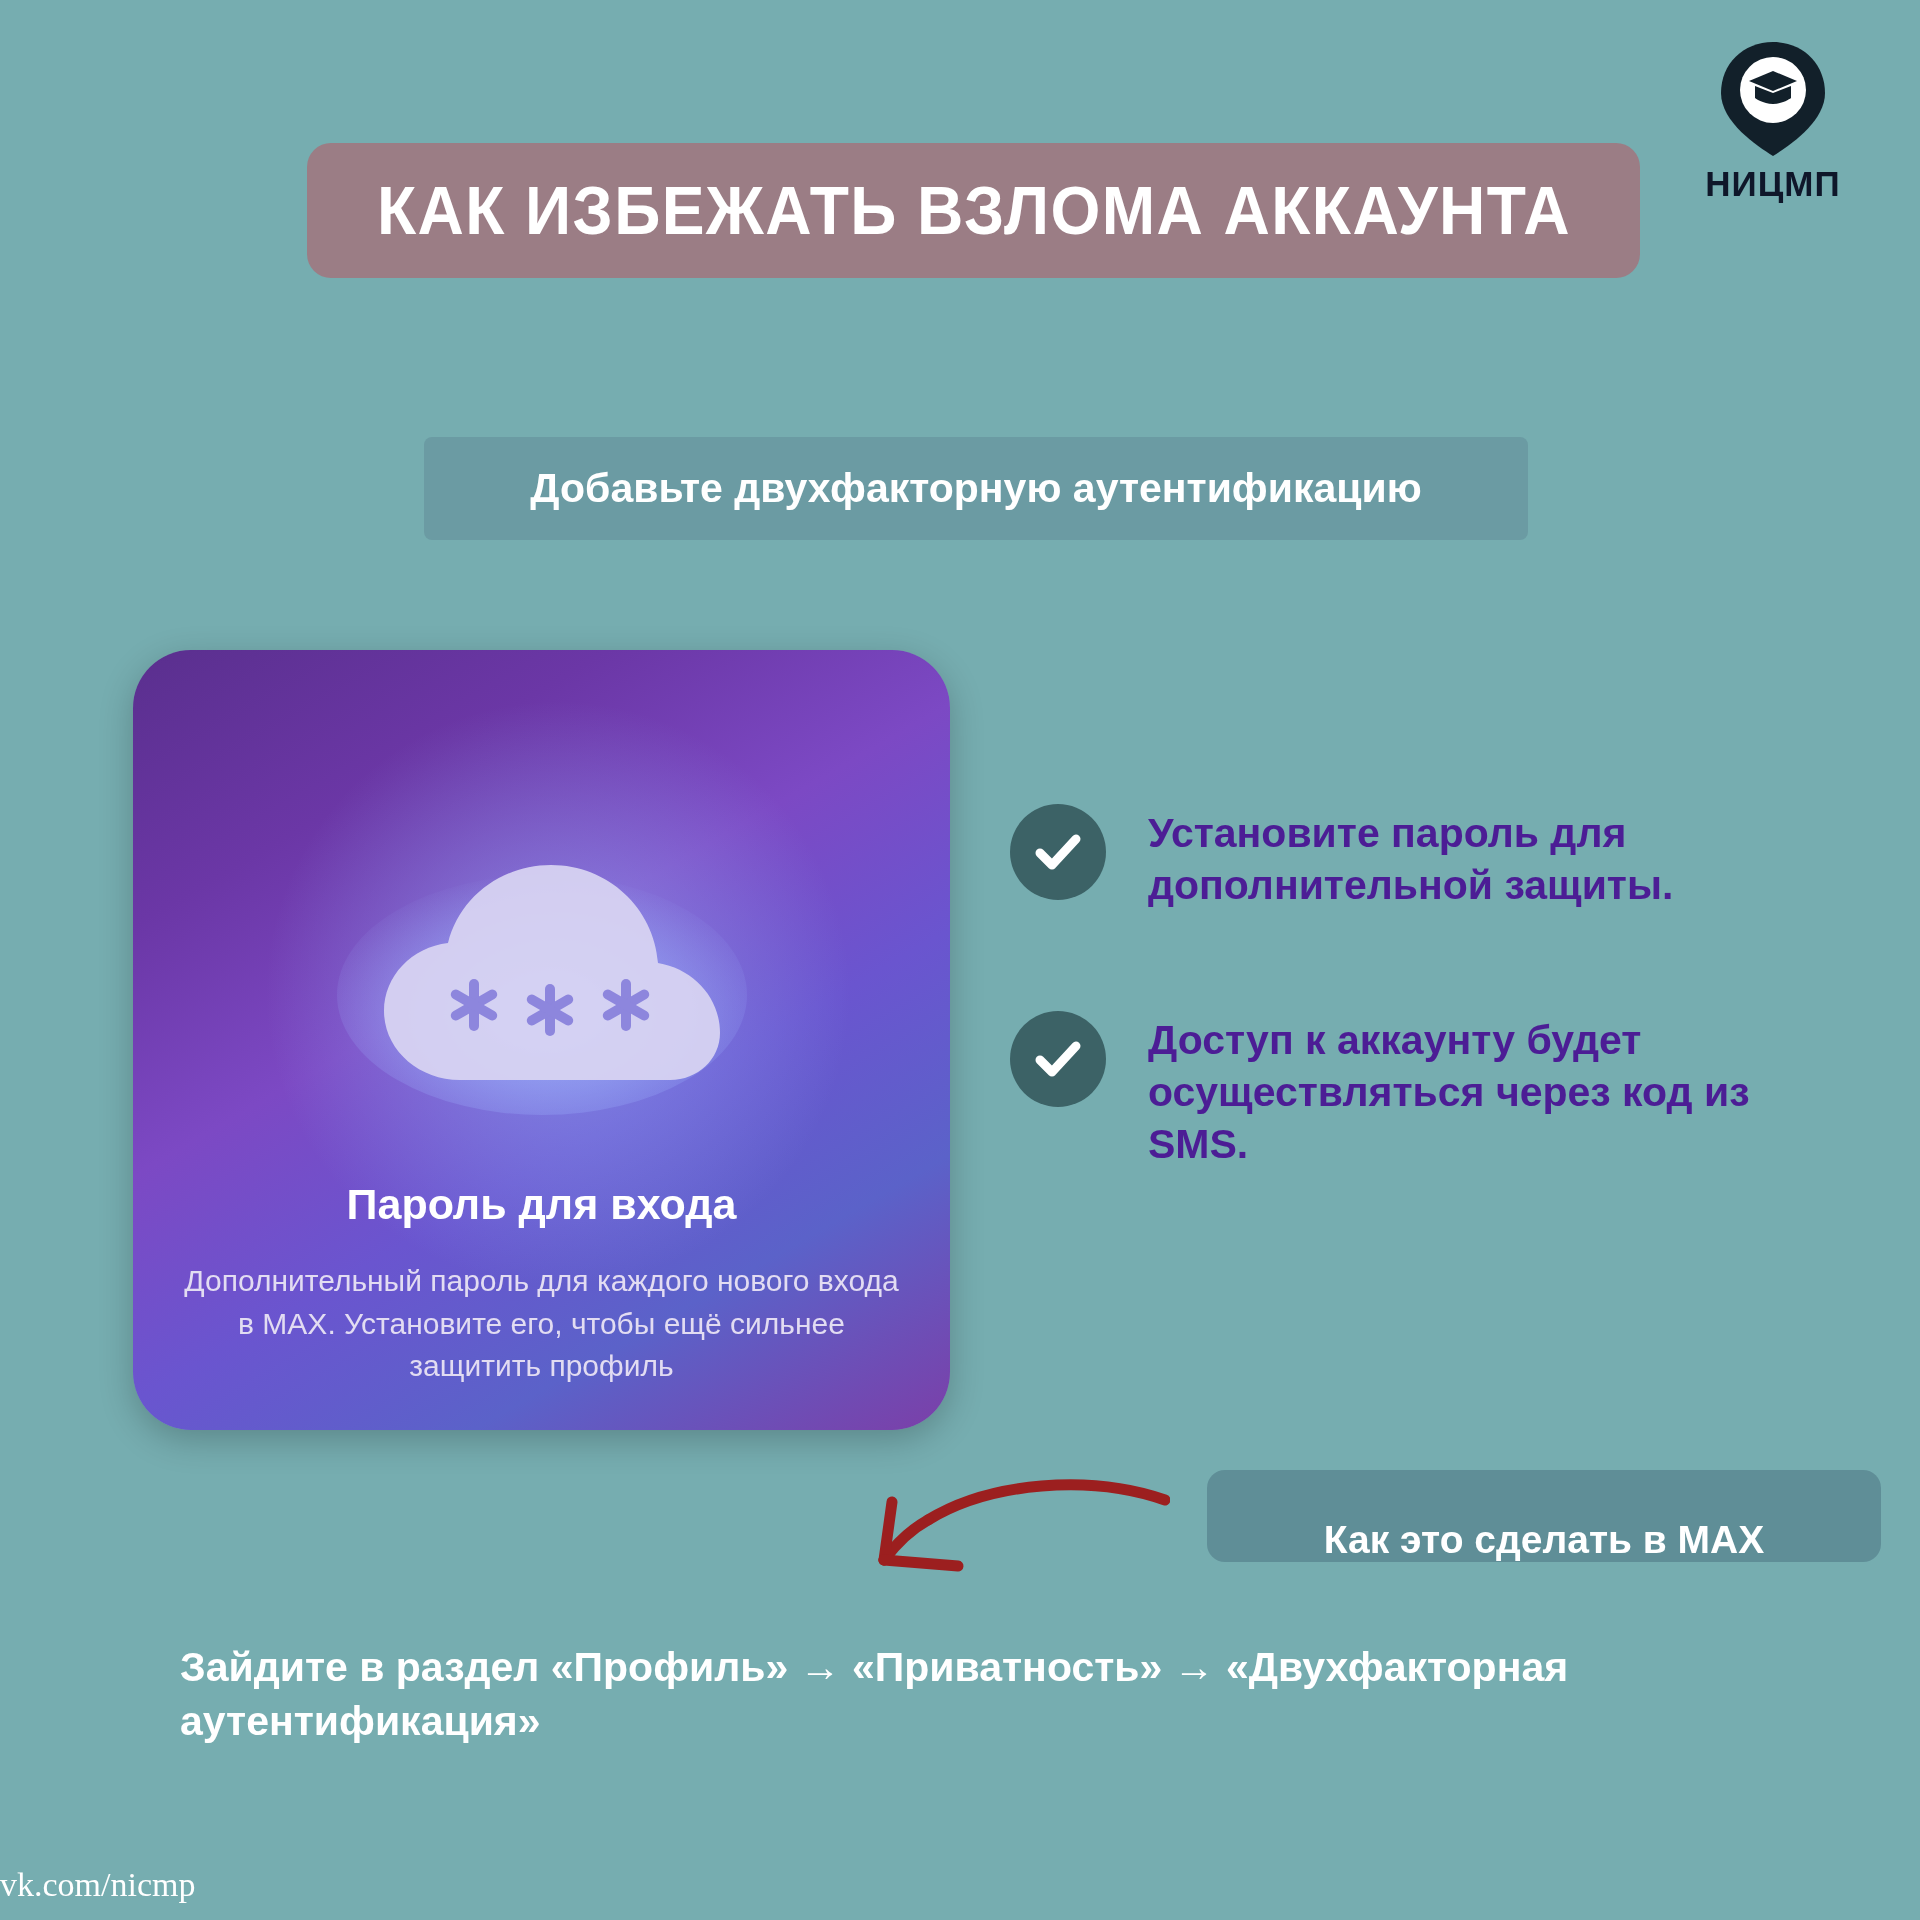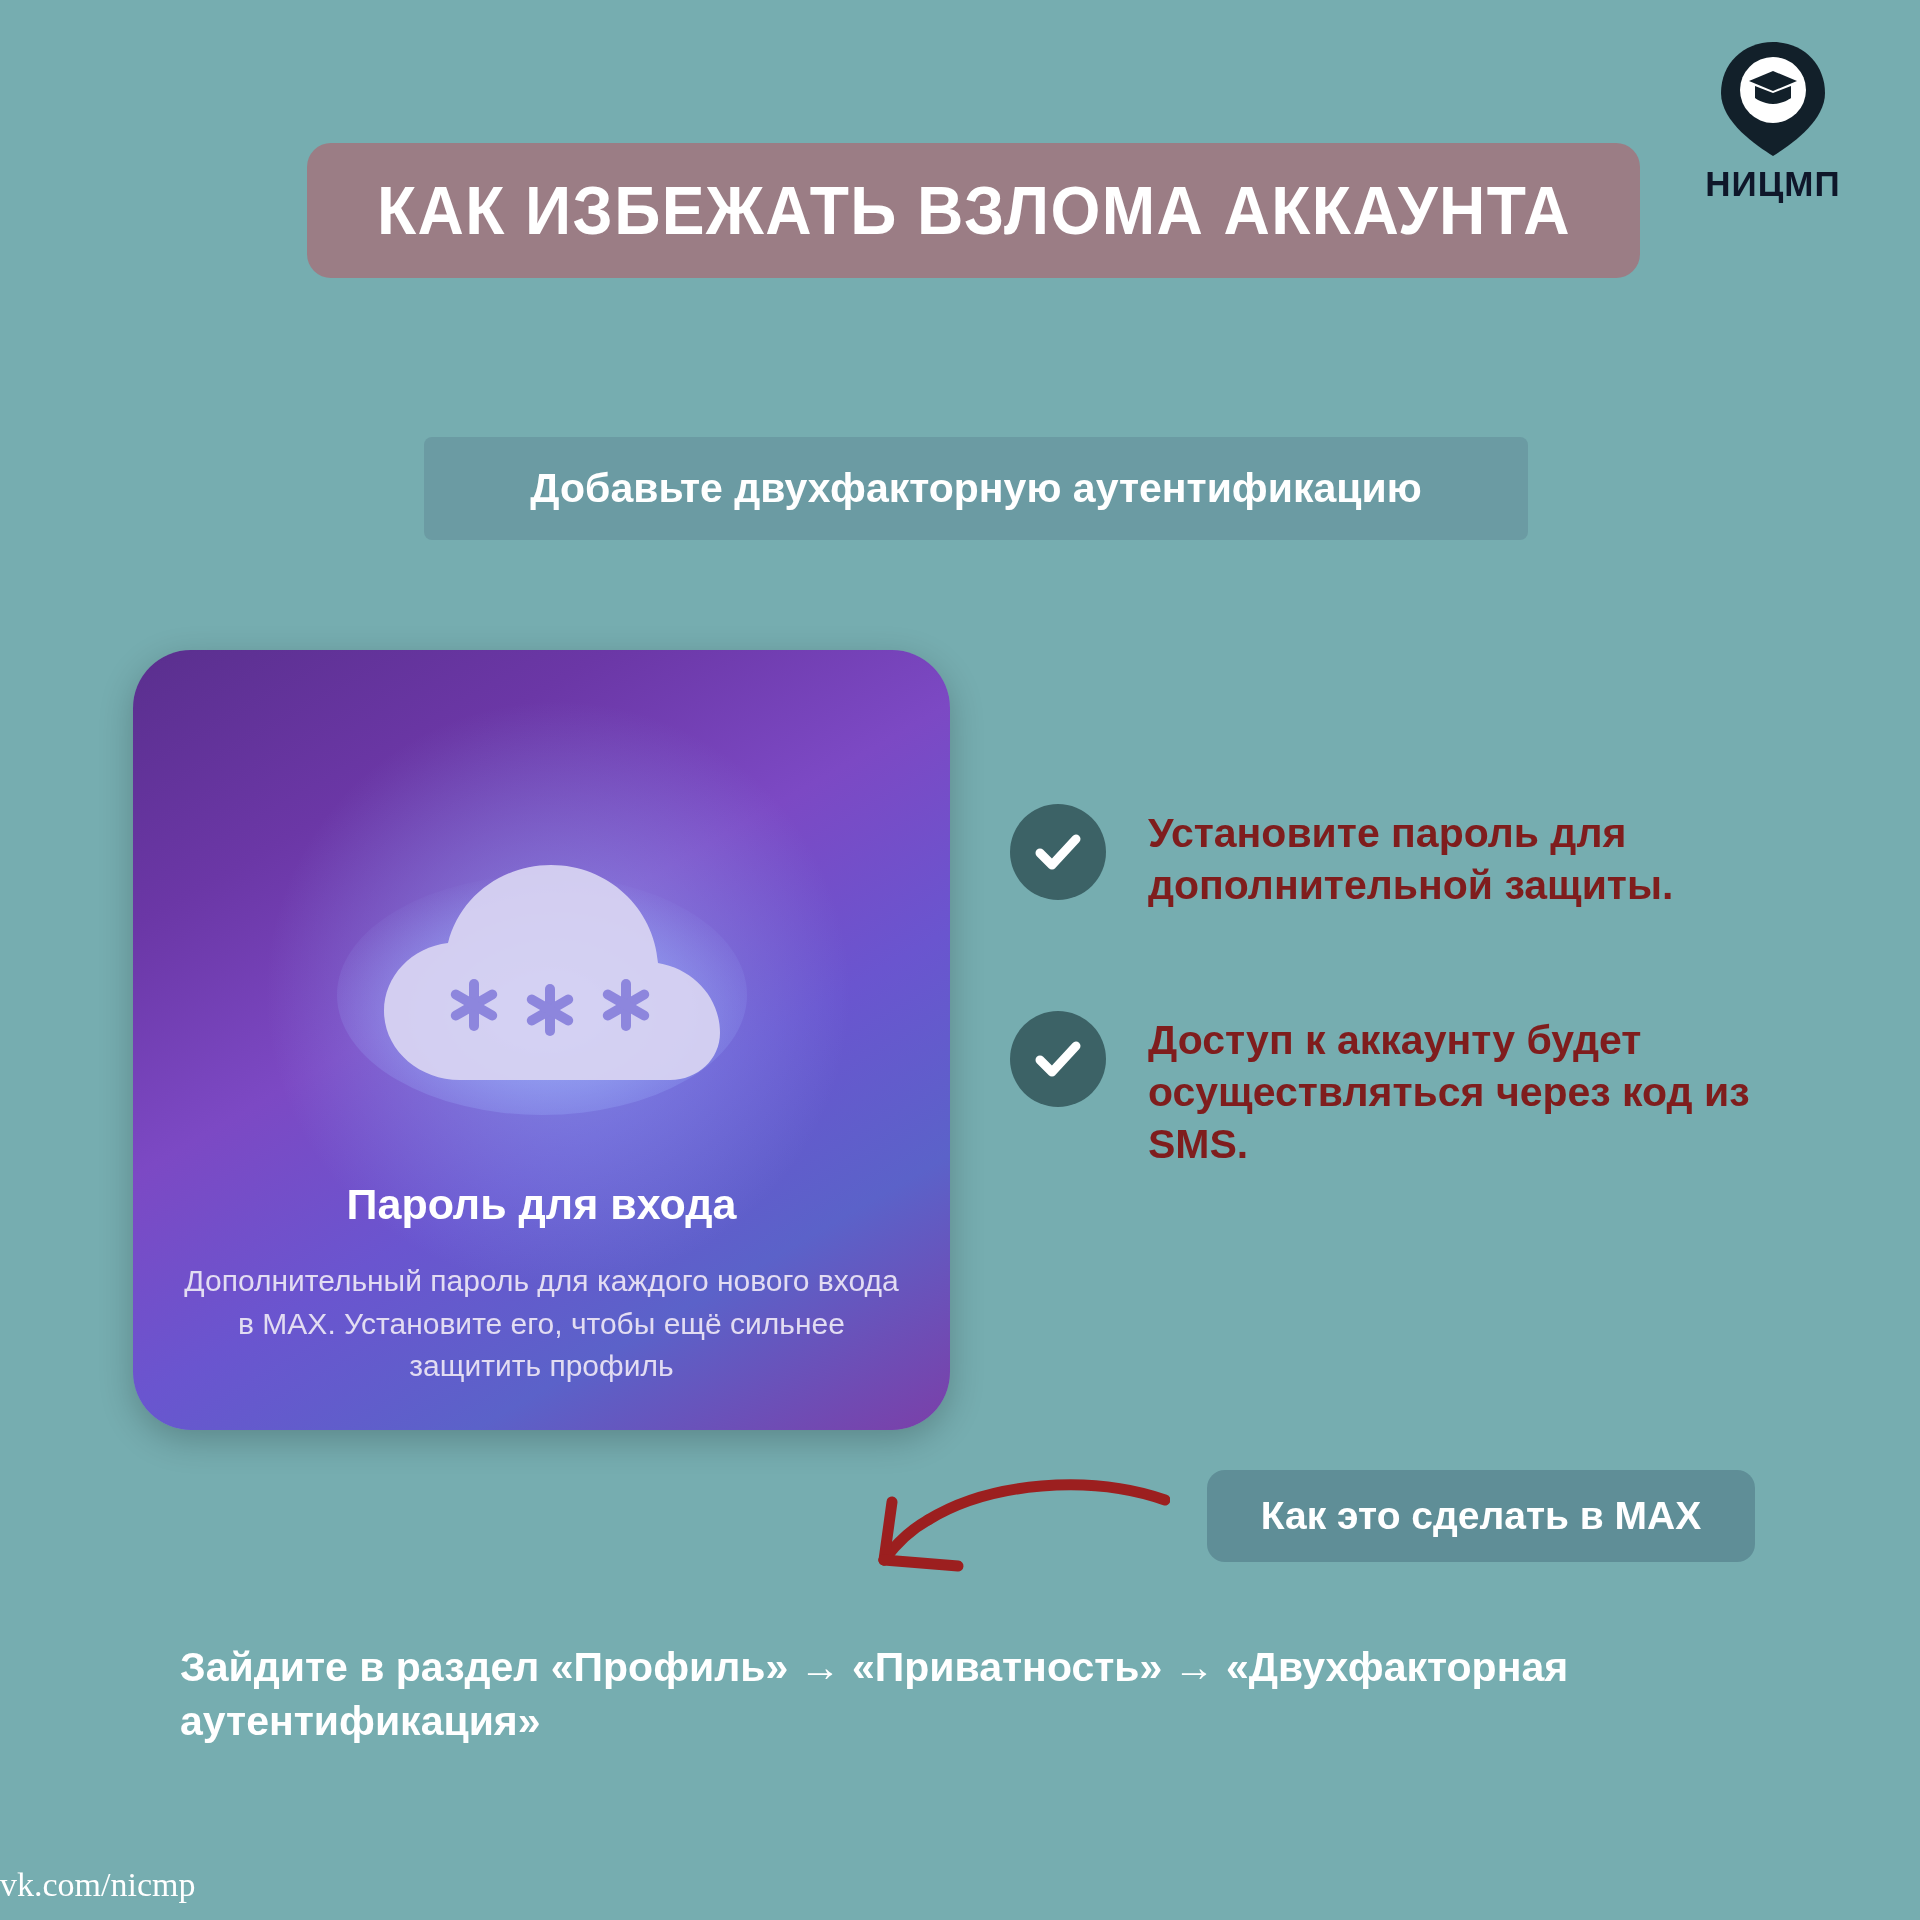--- a/index.html
+++ b/index.html
@@ -143,38 +143,38 @@
     height: 96px;
     border-radius: 50%;
     background: #3c6266;
     display: flex;
     align-items: center;
     justify-content: center;
     margin-right: 42px;
     margin-top: 4px;
   }
   .bullet-text {
-    color: #7f1d1d;
+    color: #4c1d95;
     font-size: 41px;
     font-weight: bold;
     line-height: 1.26;
     padding-top: 8px;
   }
 
   
   .how-pill {
     position: absolute;
     left: 1207px;
     top: 1470px;
-    width: 548px;
+    width: 674px;
     height: 92px;
     background: #5f8e97;
     border-radius: 18px;
     display: flex;
-    align-items: center;
+    align-items: flex-end;
     justify-content: center;
   }
   .how-pill-text {
     color: #ffffff;
     font-size: 39px;
     font-weight: bold;
     white-space: nowrap;
   }
 
   

